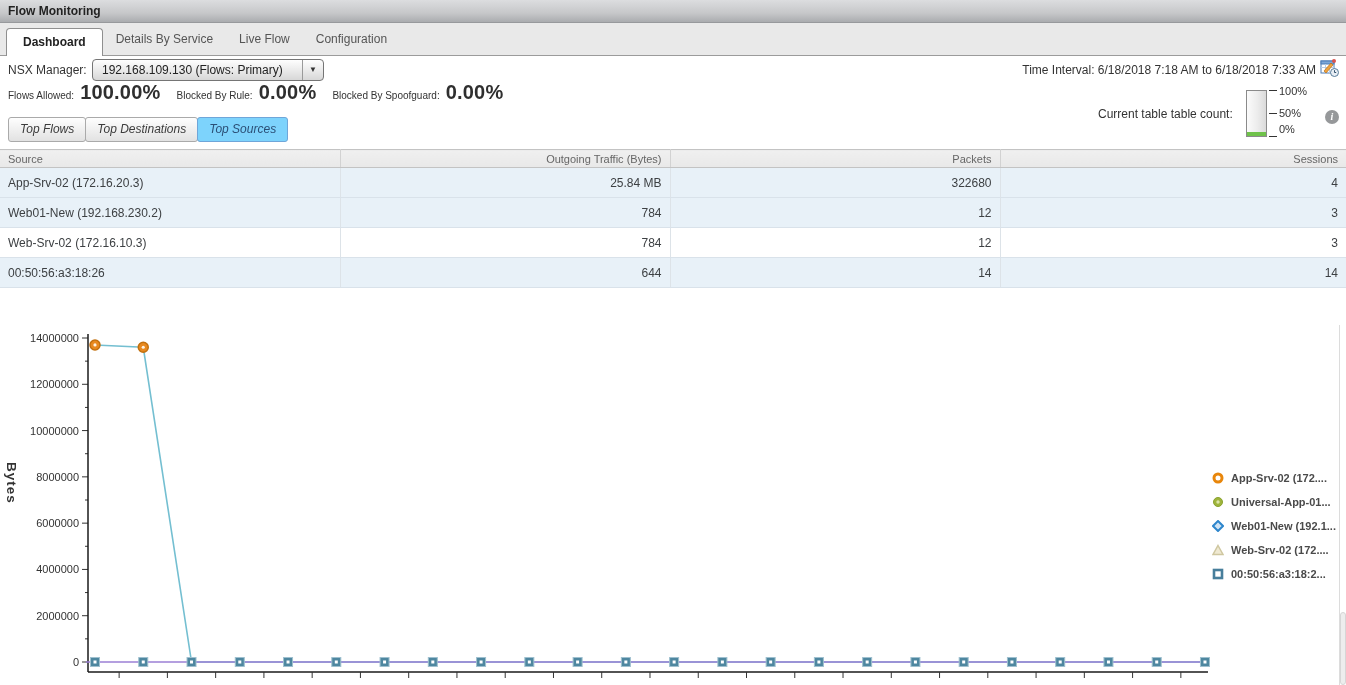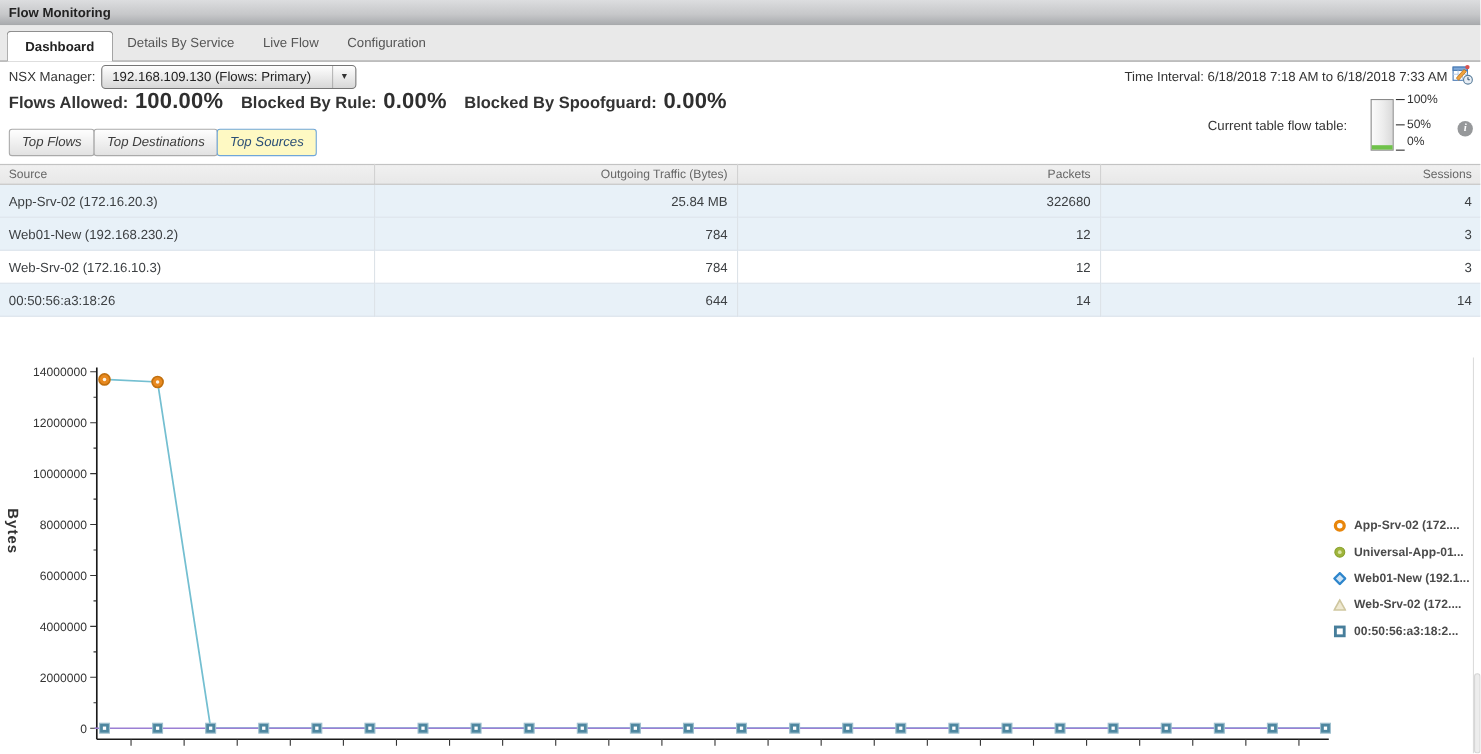--- a/index.html
+++ b/index.html
@@ -30,40 +30,40 @@
     background:linear-gradient(#fefefe, #e9e9e9 55%, #d7d7d7);
     font-size:12px; color:#222; line-height:20px; padding-left:9px; }
   .dropdown .arrowbox { position:absolute; right:0; top:0; width:21px; height:20px;
     border-left:1px solid #9a9a9a; text-align:center; font-size:8px; color:#333; line-height:20px;
     border-radius:0 4px 4px 0; }
   .time-interval { position:absolute; top:63px; right:30px; font-size:12px; color:#333; }
   .ti-icon { position:absolute; top:58px; right:6px; width:20px; height:20px; }
 
   
   .stats { position:absolute; left:8px; top:81px; display:flex; align-items:baseline; }
-  .stats .lab { font-size:15px; color:#333; margin-right:6px;font-weight:bold; }
+  .stats .lab { font-size:10px; color:#333; margin-right:6px; }
   .stats .val { font-size:20px; font-weight:bold; color:#2f2f2f; margin-right:16px; letter-spacing:0.2px; }
 
   
   .flowcount-label { position:absolute; left:1098px; top:107px; font-size:12px; color:#333; }
   .gauge { position:absolute; left:1246px; top:90px; width:21px; height:47px;
     border:1px solid #8a8a8a; background:linear-gradient(to right,#fbfbfb,#ececec 55%,#dadada); }
   .gauge .fill { position:absolute; left:0; bottom:0; width:100%; height:4px; }
   .gtick { position:absolute; background:#333; height:1px; width:8px; left:1269px; }
   .glabel { position:absolute; left:1279px; font-size:11px; color:#333; }
   .info-icon { position:absolute; left:1325px; top:110px; width:14px; height:14px; border-radius:50%;
     background:#96989a; color:#fff; font-size:10px; font-weight:bold; text-align:center; line-height:14px;
     font-family:"Liberation Serif", serif; font-style:italic; }
 
   
   .viewbtns { position:absolute; left:8px; top:117px; display:flex;font-style:italic; }
   .vbtn { height:25px; line-height:23px; padding:0 11px; font-size:12px; color:#3c3c3c;
     border:1px solid #aaa; border-radius:3px; margin-right:-1px;
     background:linear-gradient(#fefefe,#ededed 60%,#e2e2e2); }
-  .vbtn.active { background:#fef9c3; border:1px solid #6fa6d9; color:#2b4f76; z-index:2; position:relative; }
+  .vbtn.active { background:#7dd3fc; border:1px solid #6fa6d9; color:#2b4f76; z-index:2; position:relative; }
 
   
   table.flows { position:absolute; left:0; top:149px; width:1346px; border-collapse:collapse;
     table-layout:fixed; font-size:12px; }
   table.flows th { height:18px; background:linear-gradient(#f0f0f0,#e8e8e8);
     border-top:1px solid #c3c3c3; border-bottom:1px solid #c3c3c3; border-right:1px solid #d2d2d2;
     font-size:11px; font-weight:normal; color:#666; padding:0 8px; }
   table.flows th:first-child { text-align:left; }
   table.flows th:not(:first-child) { text-align:right; }
   table.flows td { height:30px; padding:0 8px; color:#3d4043; border-right:1px solid #dde3e8;
@@ -126,21 +126,21 @@
 
   <div class="stats">
     <span class="lab">Flows Allowed:</span>
     <span class="val">100.00%</span>
     <span class="lab">Blocked By Rule:</span>
     <span class="val">0.00%</span>
     <span class="lab">Blocked By Spoofguard:</span>
     <span class="val">0.00%</span>
   </div>
 
-  <div class="flowcount-label">Current table flow table:</div>
+  <div class="flowcount-label">Current table table count:</div>
   <div class="gauge">
     <div class="fill" id="gauge-fill" style="height: 4px; background: rgb(111, 194, 74);"></div>
   </div>
   <div class="gtick" style="top:90px"></div>
   <div class="gtick" style="top:113px"></div>
   <div class="gtick" style="top:136px"></div>
   <div class="glabel" style="top:85px">100%</div>
   <div class="glabel" style="top:107px">50%</div>
   <div class="glabel" style="top:123px">0%</div>
   <div class="info-icon">i</div>

